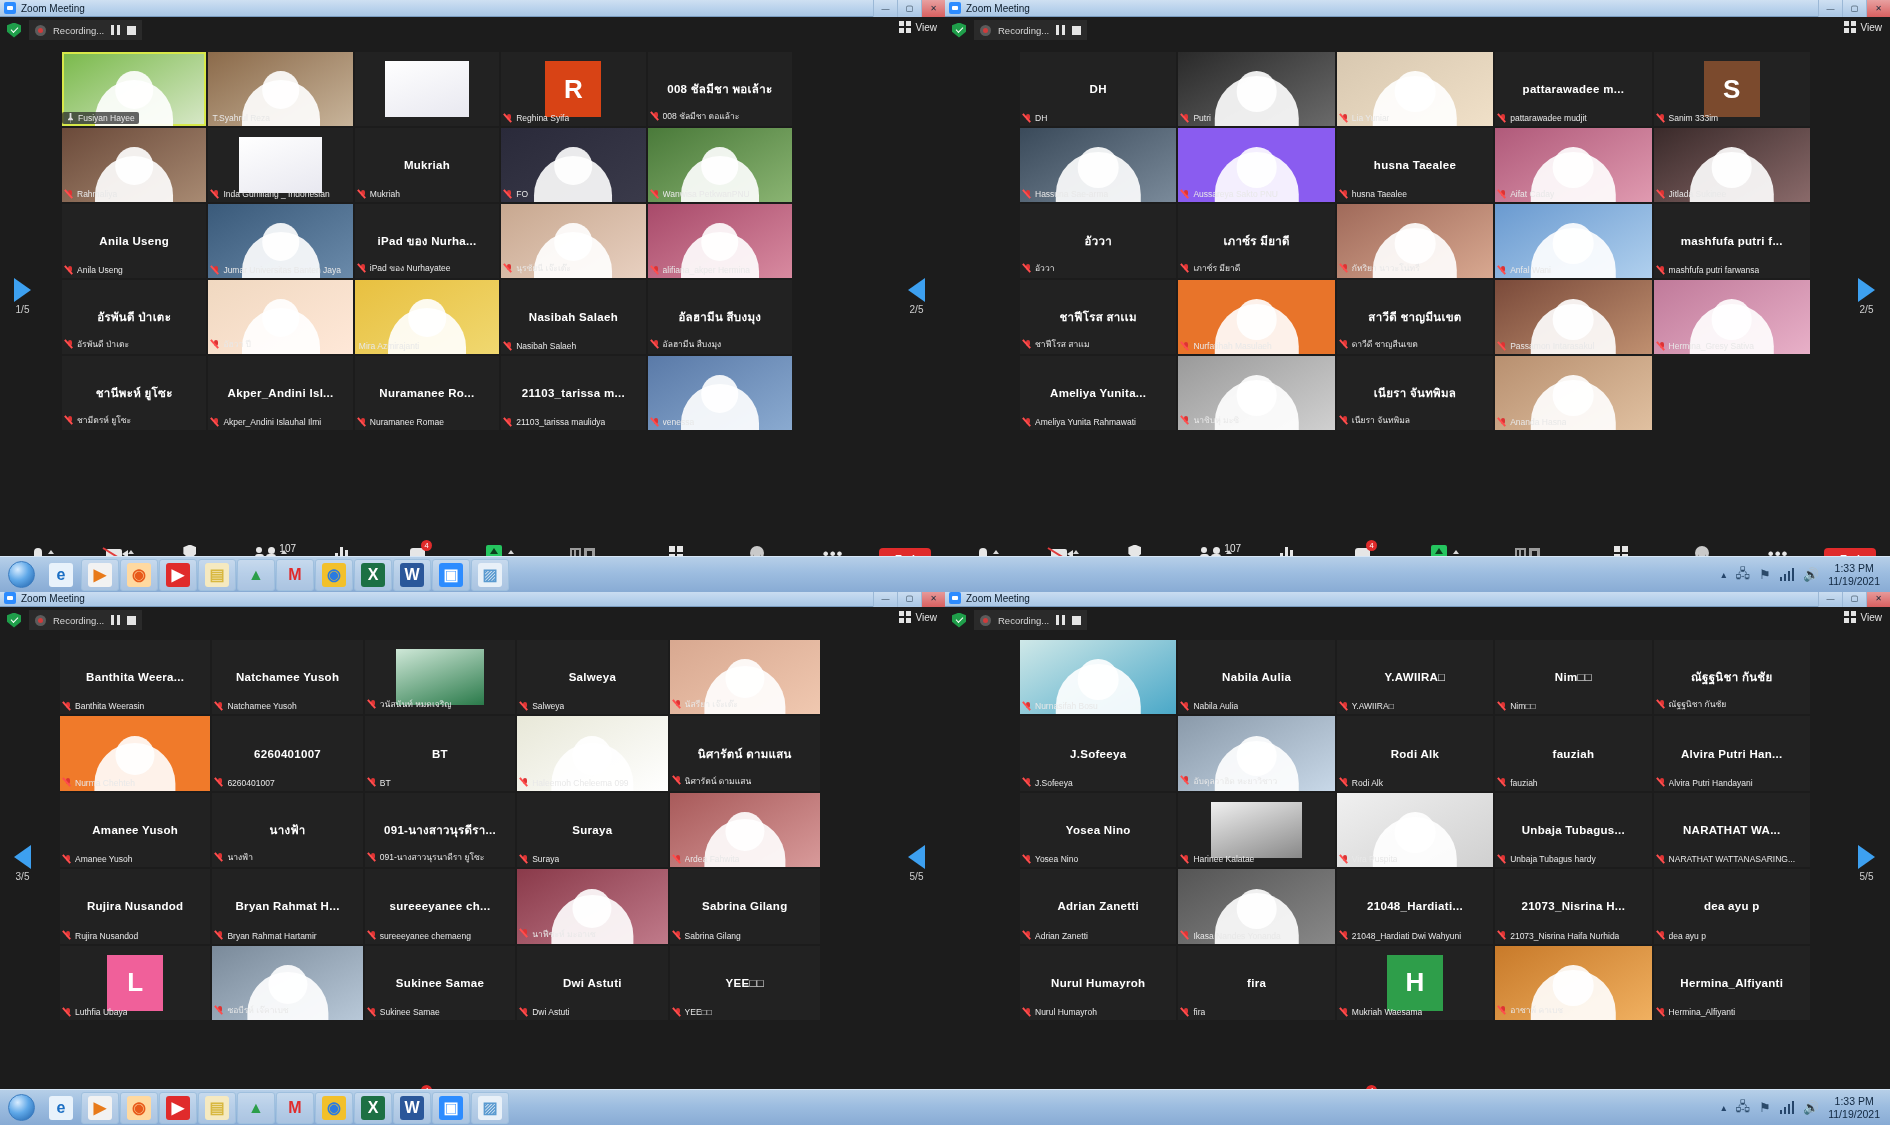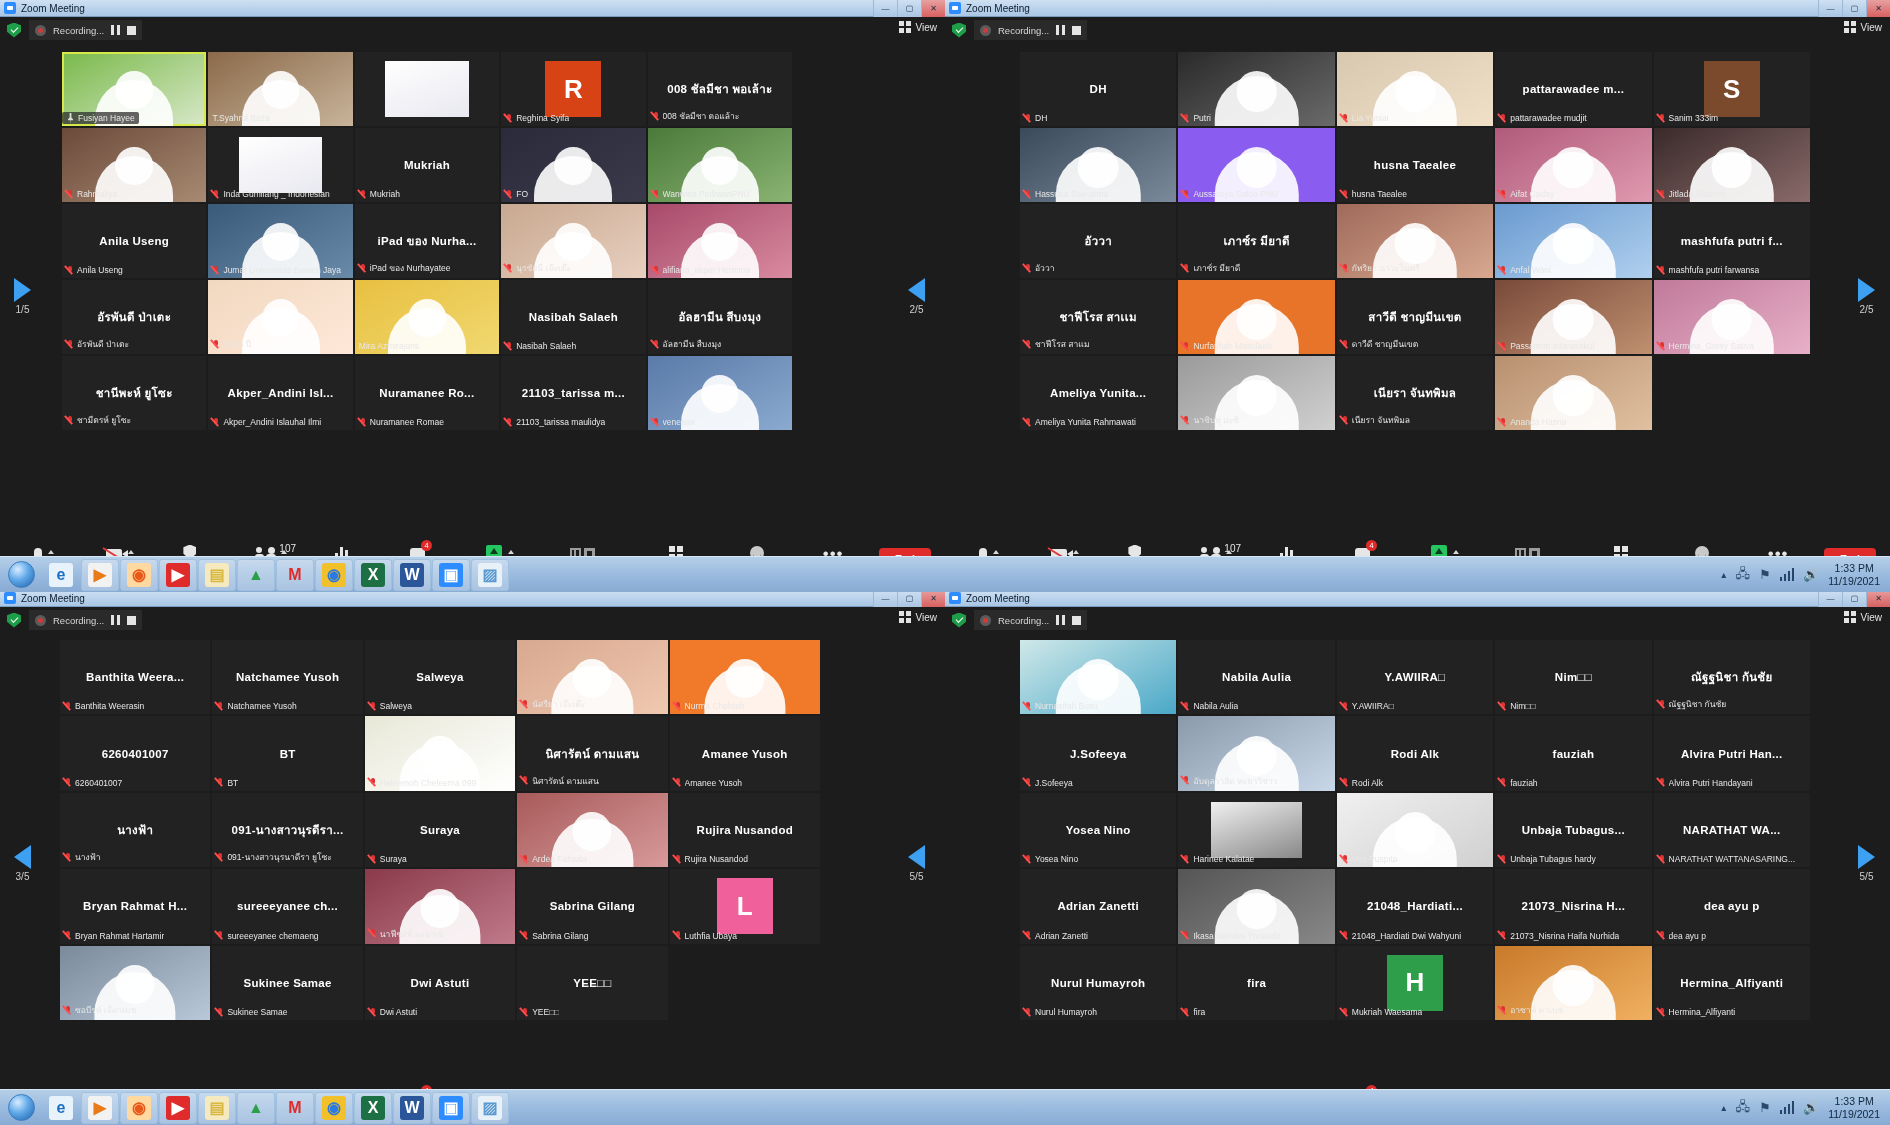--- a/index.html
+++ b/index.html
@@ -728,21 +728,21 @@
         </div>
         <div class="namebar">
       <span class="micoff"></span>
           <span class="nm">Nurfatihah Masulaeh</span>
         </div>
       </div>
       <div class="tile">
         <div class="bigname">สาวีดี ชาญมีนเขต</div>
         <div class="namebar">
       <span class="micoff"></span>
-          <span class="nm">ดาวีดี ชาญมีนเขต</span>
+          <span class="nm">ดาวีดี ชาญสีนเขต</span>
         </div>
       </div>
       <div class="tile">
         <div class="av" style="background:linear-gradient(150deg, #7a4a3a, #c09070);">
       <div class="person">
             <div class="head"></div>
             <div class="body"></div>
           </div>
         </div>
         <div class="namebar">
@@ -947,20 +947,27 @@
         <div class="namebar">
       <span class="micoff"></span>
           <span class="nm">Banthita Weerasin</span>
         </div>
       </div>
       <div class="tile">
         <div class="bigname">Natchamee Yusoh</div>
         <div class="namebar">
       <span class="micoff"></span>
           <span class="nm">Natchamee Yusoh</span>
+        </div>
+      </div>
+      <div class="tile">
+        <div style="width:58%;height:76%;background:linear-gradient(160deg, #cfe8d8, #2a7a4a);"></div>
+        <div class="namebar">
+      <span class="micoff"></span>
+          <span class="nm">วนัสนันท์ หมดเจริญ</span>
         </div>
       </div>
       <div class="tile">
         <div class="bigname">Salweya</div>
         <div class="namebar">
       <span class="micoff"></span>
           <span class="nm">Salweya</span>
         </div>
       </div>
       <div class="tile">

